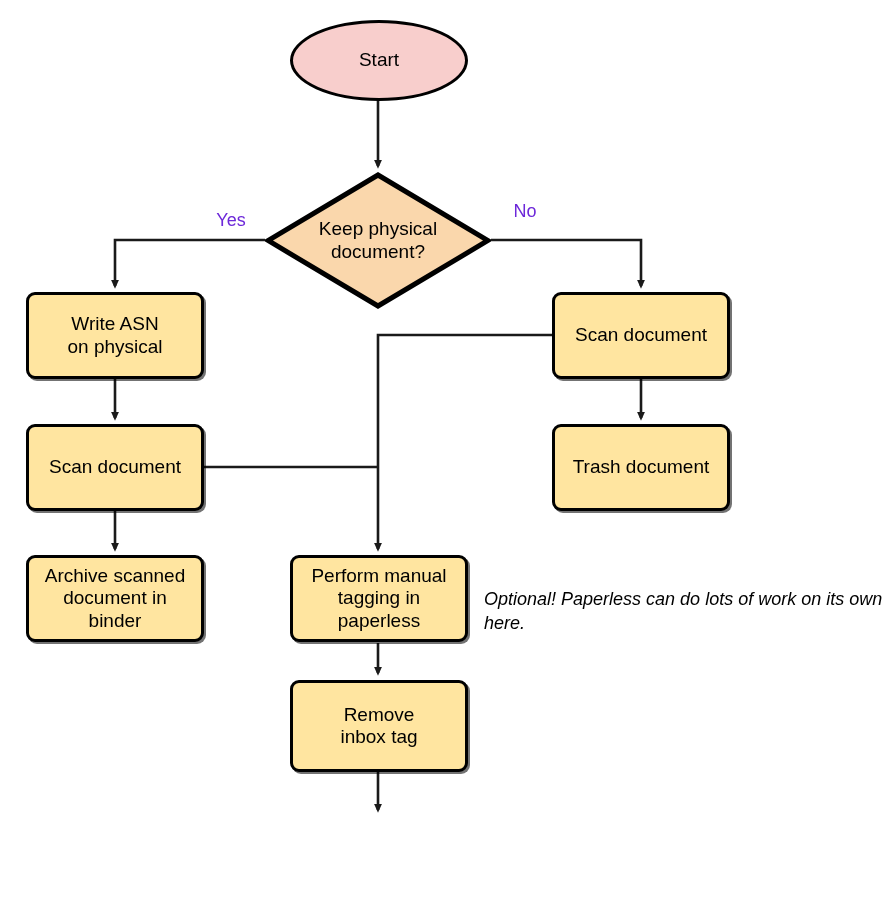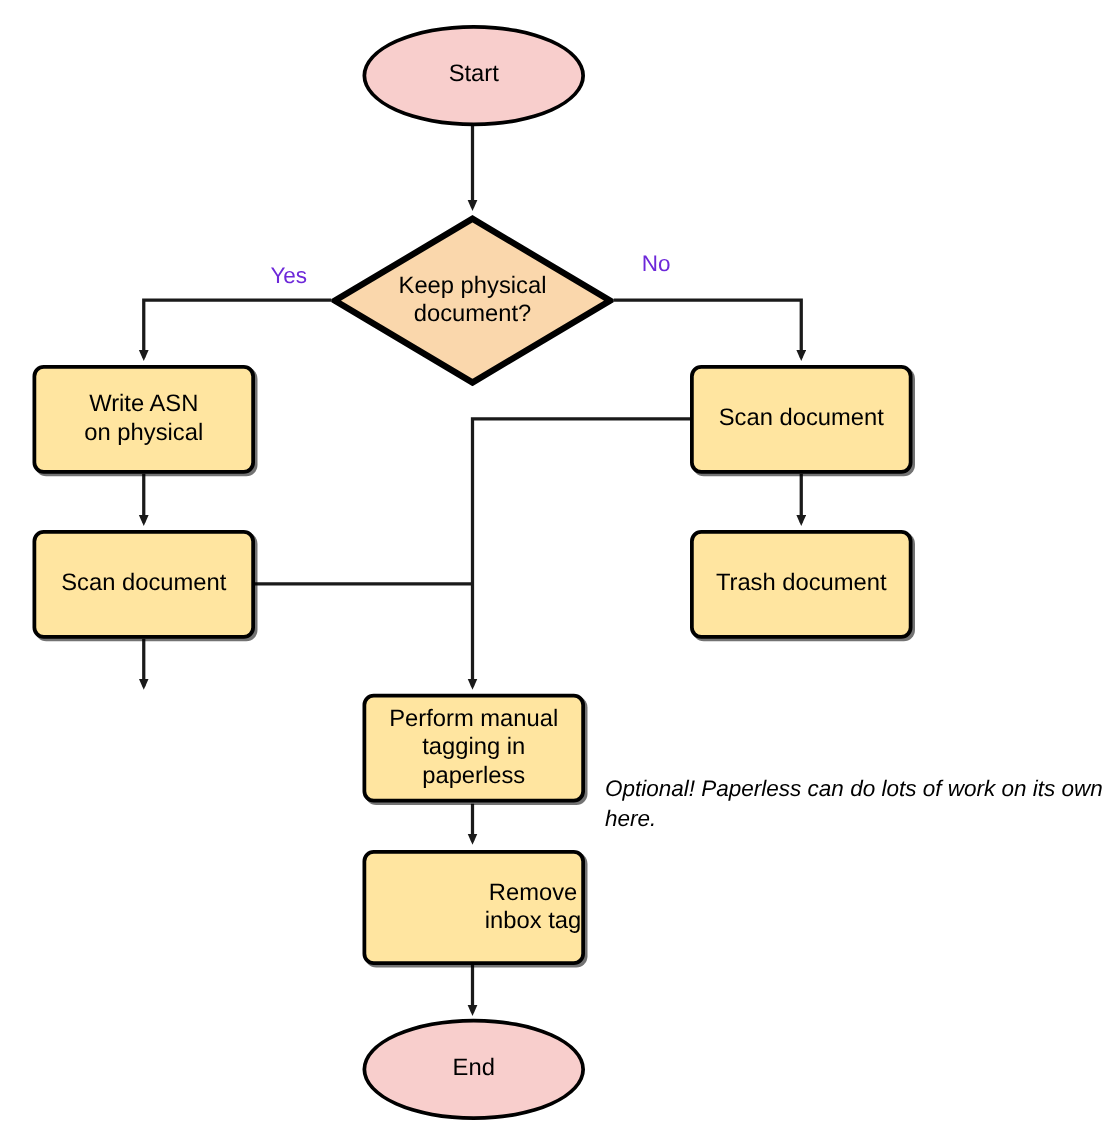--- a/index.html
+++ b/index.html
@@ -74,41 +74,43 @@
 
   <div class="node process" style="left:26px;top:292px;width:178px;height:87px;">
     <span class="lbl">Write ASN
 on physical</span>
   </div>
 
   <div class="node process" style="left:26px;top:424px;width:178px;height:87px;">
     <span class="lbl">Scan document</span>
   </div>
 
+  <div class="node process" style="left:26px;top:555px;width:178px;height:87px;">
+    <span class="lbl">Archive scanned
+document in
+binder</span>
+  </div>
 
   <div class="node process" style="left:552px;top:292px;width:178px;height:87px;">
     <span class="lbl">Scan document</span>
   </div>
 
   <div class="node process" style="left:552px;top:424px;width:178px;height:87px;">
     <span class="lbl">Trash document</span>
   </div>
 
   <div class="node process" style="left:290px;top:555px;width:178px;height:87px;">
     <span class="lbl">Perform manual
 tagging in
 paperless</span>
   </div>
 
-  <div class="node process" style="left:290px;top:680px;width:178px;height:92px;justify-content:flex-end;">
+  <div class="node process" style="left:290px;top:680px;width:178px;height:92px;">
     <span class="lbl">Remove
 inbox tag</span>
   </div>
 
-  <div class="node terminal" style="left:290px;top:815px;width:178px;height:81px;">
-    <span class="lbl">End</span>
-  </div>
 
-  <div class="note" style="left:484px;top:619px;width:400px;">
+  <div class="note" style="left:484px;top:587px;width:400px;">
     <span>Optional! Paperless can do lots of work on its own here.</span>
   </div>
 
 </div>
 
 </body></html>

